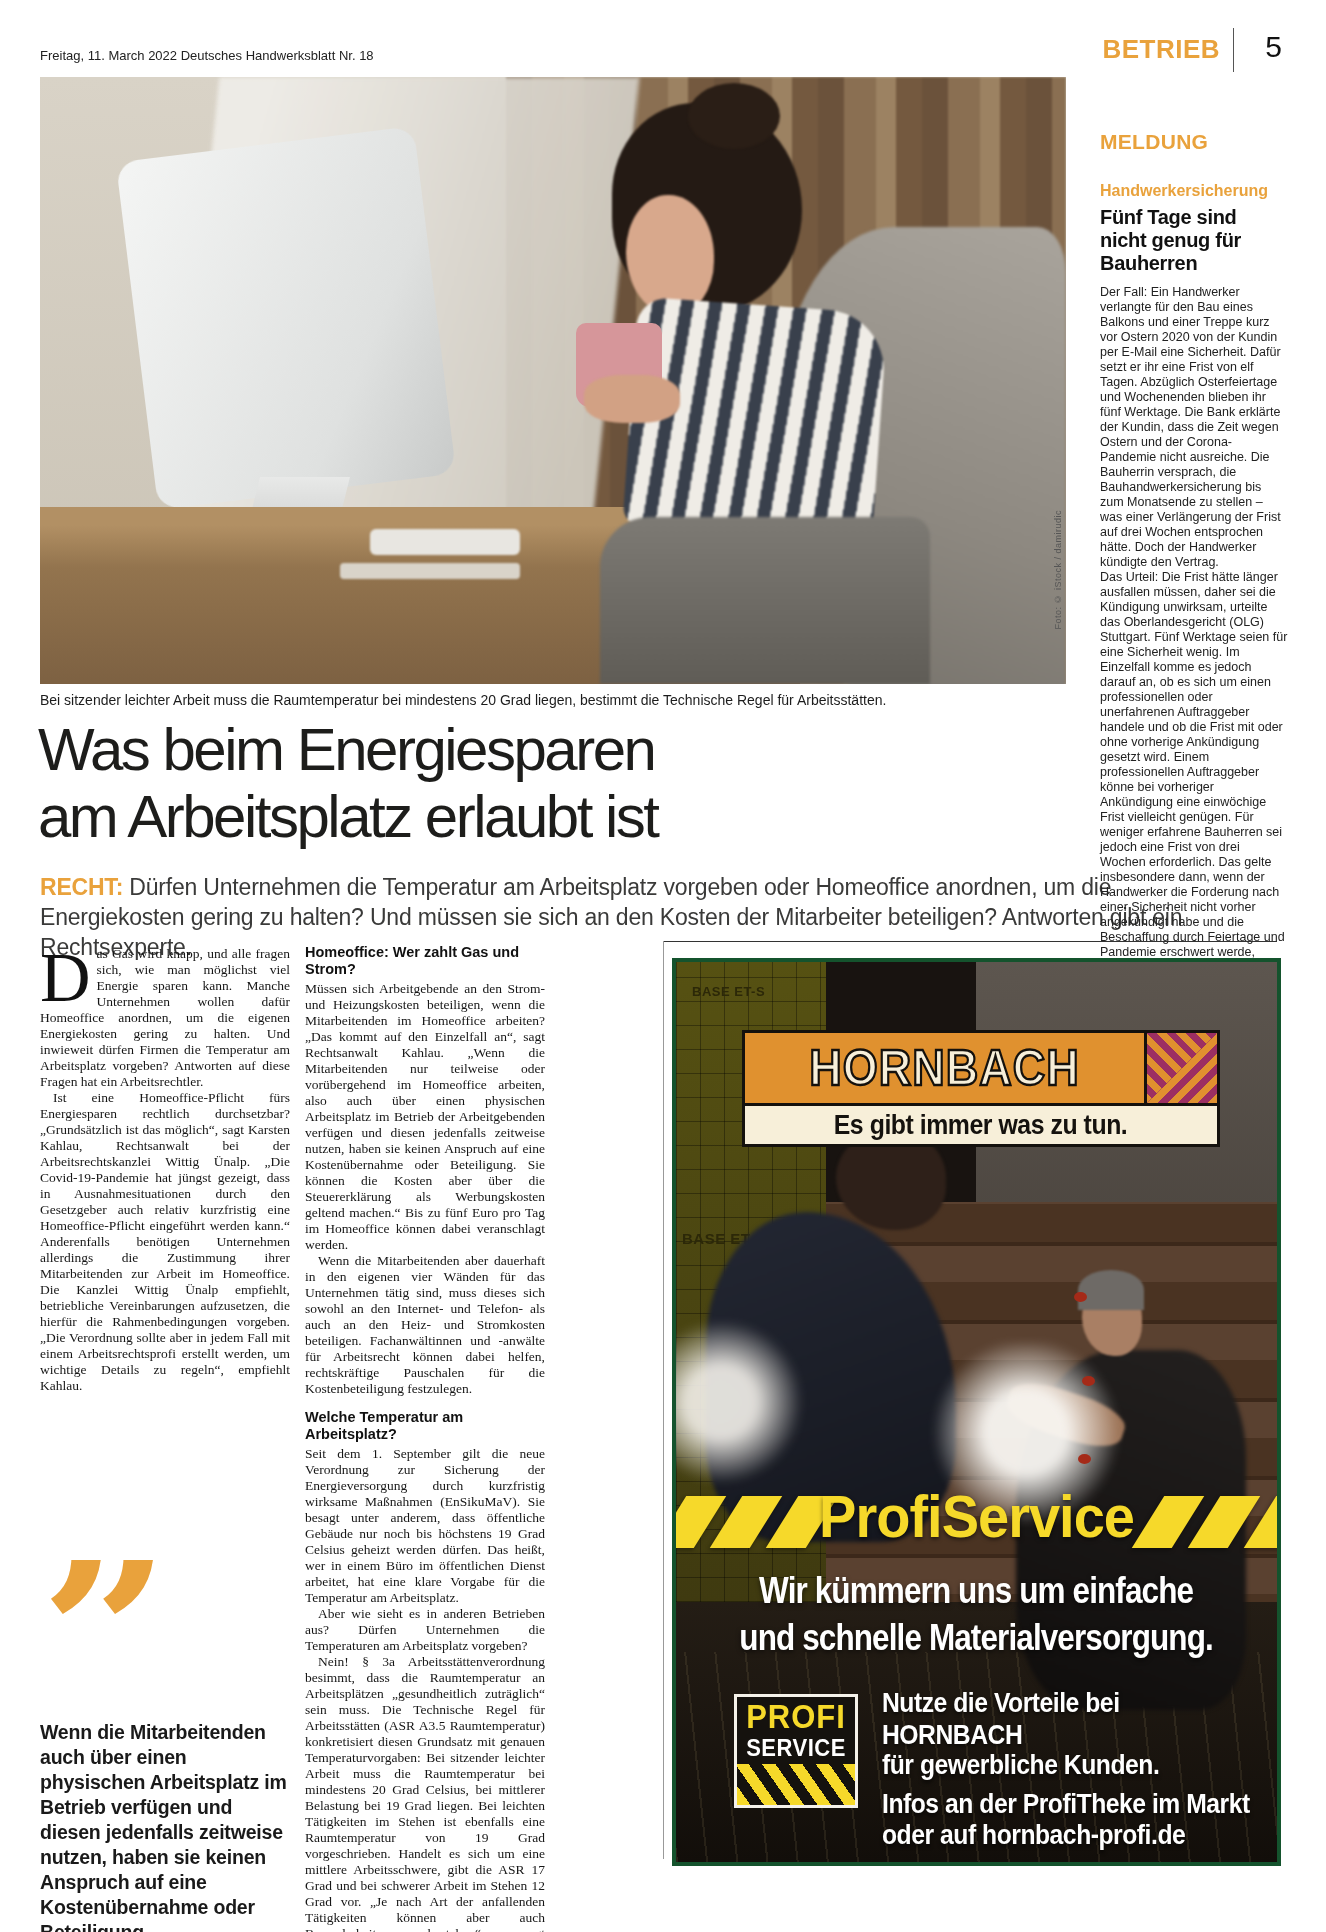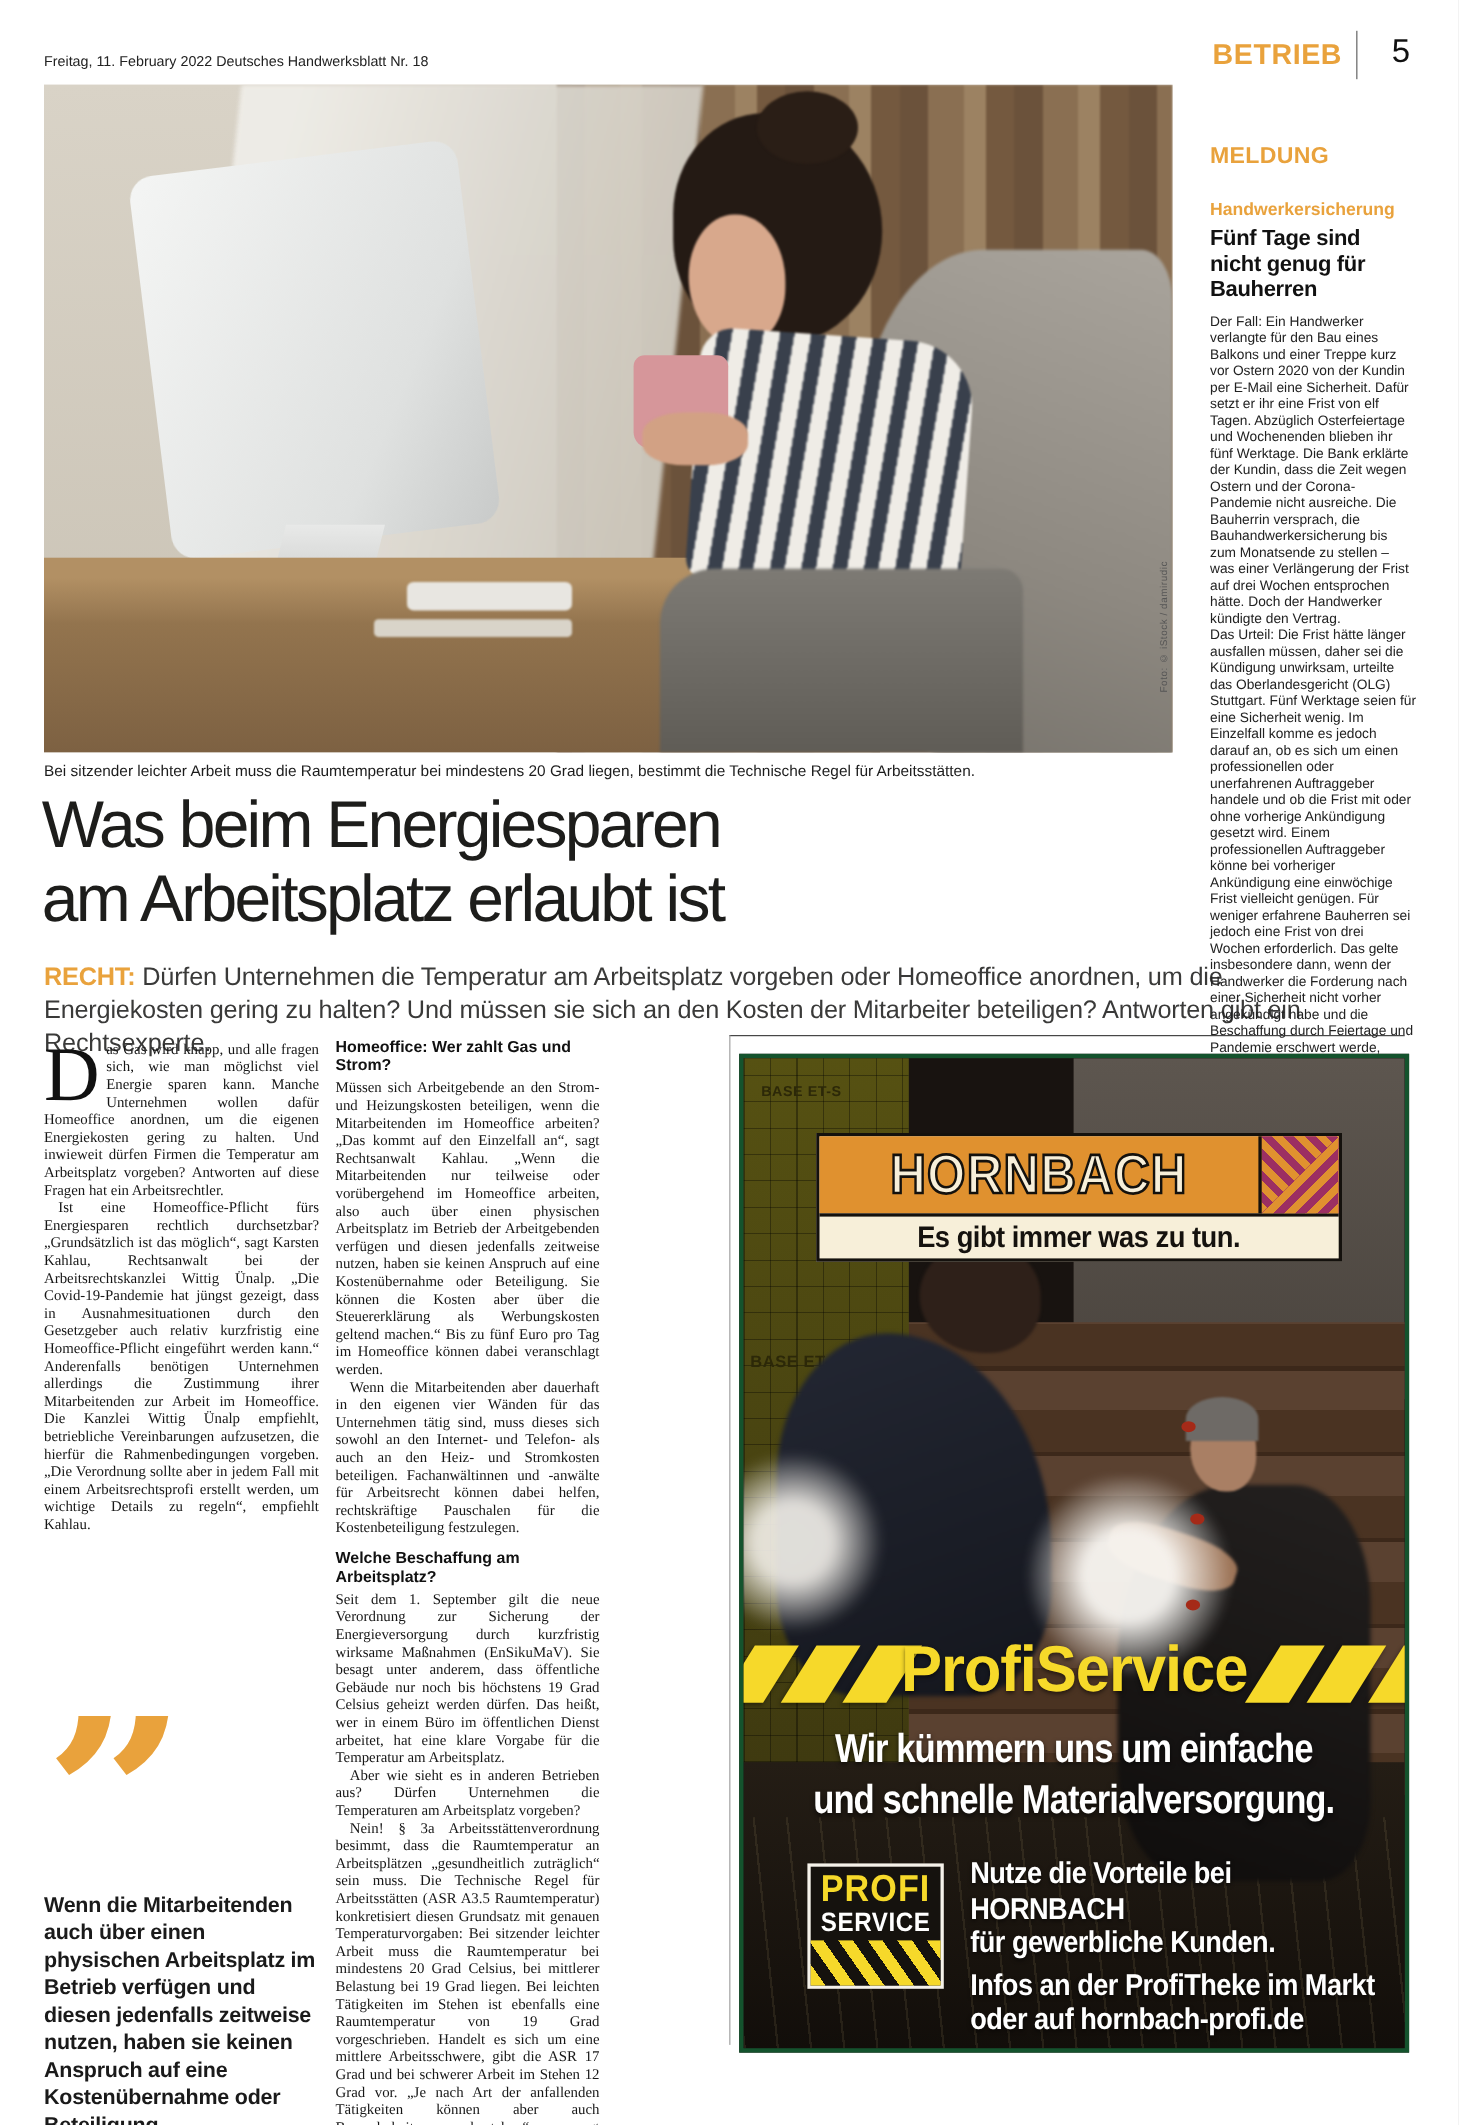--- a/index.html
+++ b/index.html
@@ -149,21 +149,21 @@
   .ad-cta{left:206px;top:726px;width:390px;color:#fff;font-weight:700;font-size:26px;line-height:31px;
      letter-spacing:-.5px;text-shadow:0 2px 4px rgba(0,0,0,.6);}
   .ad-cta div{transform-origin:left;transform:scale(.95,1.05);}
   .cta-gap{height:8px;}
 </style>
 </head>
 <body>
 
 <div class="page">
 
-  <div class="abs dateline">Freitag, 11. February 2022  Deutsches Handwerksblatt  Nr. 18</div>
+  <div class="abs dateline">Freitag, 11. March 2022  Deutsches Handwerksblatt  Nr. 18</div>
   <div class="abs section-label">BETRIEB</div>
   <div class="abs header-rule"></div>
   <div class="abs page-num">5</div>
 
   <div class="abs main-photo">
     <div class="mp mp-wall"></div>
     <div class="mp mp-curtain"></div>
     <div class="mp mp-sheer"></div>
     <div class="mp mp-imac"></div>
     <div class="mp mp-imac-stand"></div>
@@ -192,21 +192,21 @@
 
   <div class="abs bodycol col1">
     <p><span class="dropcap">D</span><span>as Gas wird knapp, und alle fragen sich, wie man möglichst viel Energie sparen kann. Manche Unternehmen wollen dafür Homeoffice anordnen, um die eigenen Energiekosten gering zu halten. Und inwieweit dürfen Firmen die Temperatur am Arbeitsplatz vorgeben? Antworten auf diese Fragen hat ein Arbeitsrechtler.</span></p>
     <p class="ind">Ist eine Homeoffice-Pflicht fürs Energiesparen rechtlich durchsetzbar? „Grundsätzlich ist das möglich“, sagt Karsten Kahlau, Rechtsanwalt bei der Arbeitsrechtskanzlei Wittig Ünalp. „Die Covid-19-Pandemie hat jüngst gezeigt, dass in Ausnahmesituationen durch den Gesetzgeber auch relativ kurzfristig eine Homeoffice-Pflicht eingeführt werden kann.“ Anderenfalls benötigen Unternehmen allerdings die Zustimmung ihrer Mitarbeitenden zur Arbeit im Homeoffice. Die Kanzlei Wittig Ünalp empfiehlt, betriebliche Vereinbarungen aufzusetzen, die hierfür die Rahmenbedingungen vorgeben. „Die Verordnung sollte aber in jedem Fall mit einem Arbeitsrechtsprofi erstellt werden, um wichtige Details zu regeln“, empfiehlt Kahlau.</p>
   </div>
 
   <div class="abs bodycol col2">
     <p class="subhead first">Homeoffice: Wer zahlt Gas und Strom?</p>
     <p>Müssen sich Arbeitgebende an den Strom- und Heizungskosten beteiligen, wenn die Mitarbeitenden im Homeoffice arbeiten? „Das kommt auf den Einzelfall an“, sagt Rechtsanwalt Kahlau. „Wenn die Mitarbeitenden nur teilweise oder vorübergehend im Homeoffice arbeiten, also auch über einen physischen Arbeitsplatz im Betrieb der Arbeitgebenden verfügen und diesen jedenfalls zeitweise nutzen, haben sie keinen Anspruch auf eine Kostenübernahme oder Beteiligung. Sie können die Kosten aber über die Steuererklärung als Werbungskosten geltend machen.“ Bis zu fünf Euro pro Tag im Homeoffice können dabei veranschlagt werden.</p>
     <p class="ind">Wenn die Mitarbeitenden aber dauerhaft in den eigenen vier Wänden für das Unternehmen tätig sind, muss dieses sich sowohl an den Internet- und Telefon- als auch an den Heiz- und Stromkosten beteiligen. Fachanwältinnen und -anwälte für Arbeitsrecht können dabei helfen, rechtskräftige Pauschalen für die Kostenbeteiligung festzulegen.</p>
-    <p class="subhead">Welche Beschaffung am Arbeitsplatz?</p>
+    <p class="subhead">Welche Temperatur am Arbeitsplatz?</p>
     <p>Seit dem 1. September gilt die neue Verordnung zur Sicherung der Energieversorgung durch kurzfristig wirksame Maßnahmen (EnSikuMaV). Sie besagt unter anderem, dass öffentliche Gebäude nur noch bis höchstens 19 Grad Celsius geheizt werden dürfen. Das heißt, wer in einem Büro im öffentlichen Dienst arbeitet, hat eine klare Vorgabe für die Temperatur am Arbeitsplatz.</p>
     <p class="ind">Aber wie sieht es in anderen Betrieben aus? Dürfen Unternehmen die Temperaturen am Arbeitsplatz vorgeben?</p>
     <p class="ind"><span>Nein! § 3a Arbeitsstättenverordnung besimmt, dass die Raumtemperatur an Arbeitsplätzen „gesundheitlich zuträglich“ sein muss. Die Technische Regel für Arbeitsstätten (ASR A3.5 Raumtemperatur) konkretisiert diesen Grundsatz mit genauen Temperaturvorgaben: Bei sitzender leichter Arbeit muss die Raumtemperatur bei mindestens 20 Grad Celsius, bei mittlerer Belastung bei 19 Grad liegen. Bei leichten Tätigkeiten im Stehen ist ebenfalls eine Raumtemperatur von 19 Grad vorgeschrieben. Handelt es sich um eine mittlere Arbeitsschwere, gibt die ASR 17 Grad und bei schwerer Arbeit im Stehen 12 Grad vor. „Je nach Art der anfallenden Tätigkeiten können aber auch Besonderheiten bestehen“, sagt Rechtsexperte Kahlau. „Im Einzelfall kann es daher ratsam sein, einen Fachanwalt zu konsultieren.“</span></p>
   </div>
 
   <div class="abs pullquote">
     <div class="pq-glyph">”</div>
     <div class="pq-text">Wenn die Mitarbeitenden auch über einen physischen Arbeitsplatz im Betrieb verfügen und diesen jedenfalls zeitweise nutzen, haben sie keinen Anspruch auf eine Kostenübernahme oder Beteiligung.</div>
 
   </div>

